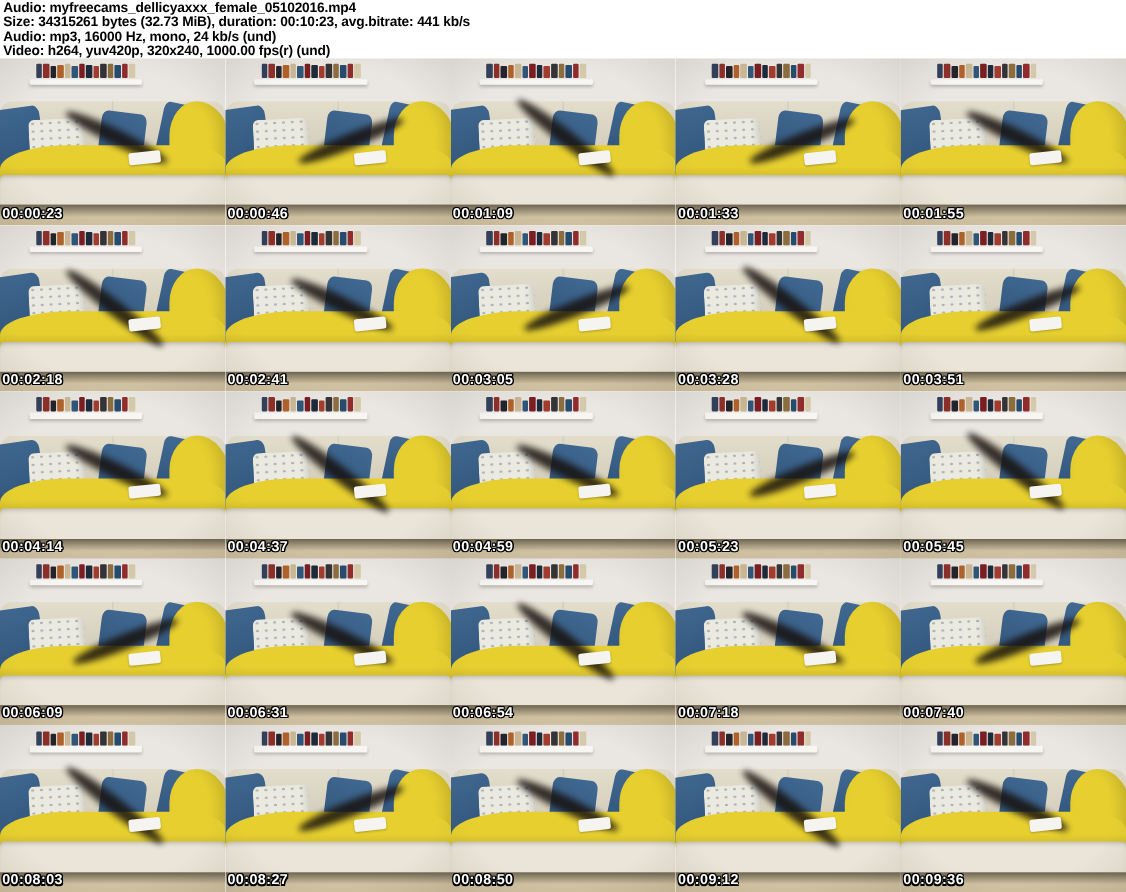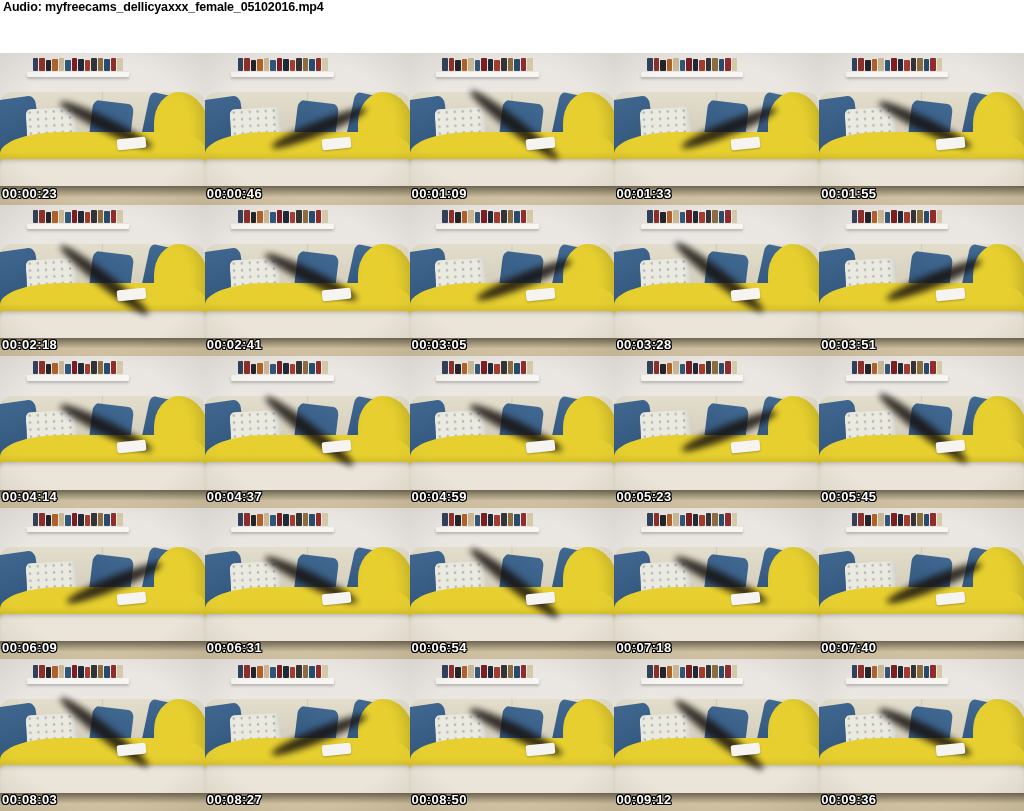--- a/index.html
+++ b/index.html
@@ -143,20 +143,23 @@
       -1px -1px 0 var(--timestampOutline, #000), 1px 1px 0 var(--timestampOutline, #000),
       -1px 1px 0 var(--timestampOutline, #000), 1px -1px 0 var(--timestampOutline, #000);
   }
 </style>
 </head>
 <body>
 
 <div class="sheet">
   <header class="meta">
     <div class="meta-line">Audio: myfreecams_dellicyaxxx_female_05102016.mp4</div>
+    <div class="meta-line">Size: 34315261 bytes (32.73 MiB), duration: 00:10:23, avg.bitrate: 441 kb/s</div>
+    <div class="meta-line">Audio: mp3, 16000 Hz, mono, 24 kb/s (und)</div>
+    <div class="meta-line">Video: h264, yuv420p, 320x240, 1000.00 fps(r) (und)</div>
   </header>
 
   <div class="grid" id="grid">
       <div class="thumb">
     <div class="wall"></div>
     <div class="shelf-books">
           <span class="book" style="background: rgb(50, 64, 92);"></span>
           <span class="book" style="background: rgb(142, 47, 42);"></span>
           <span class="book" style="background: rgb(35, 35, 43);"></span>
           <span class="book" style="background: rgb(176, 98, 42);"></span>

